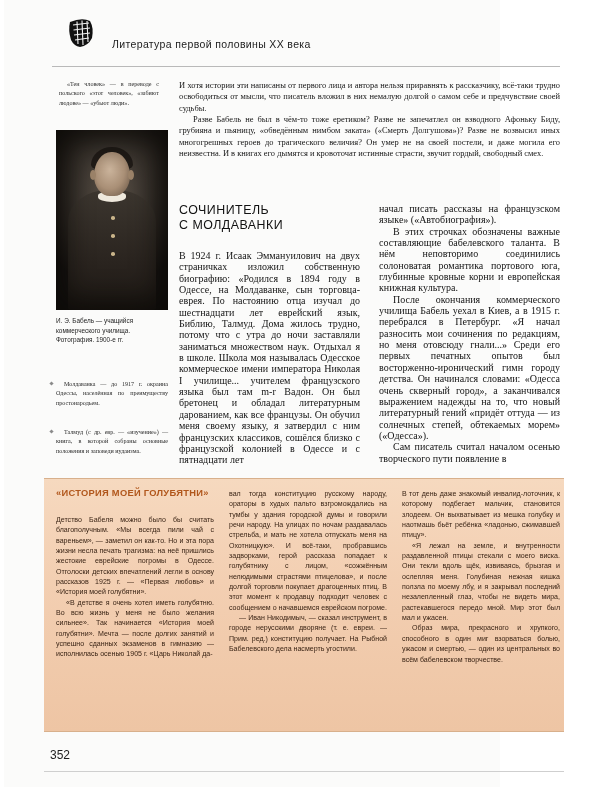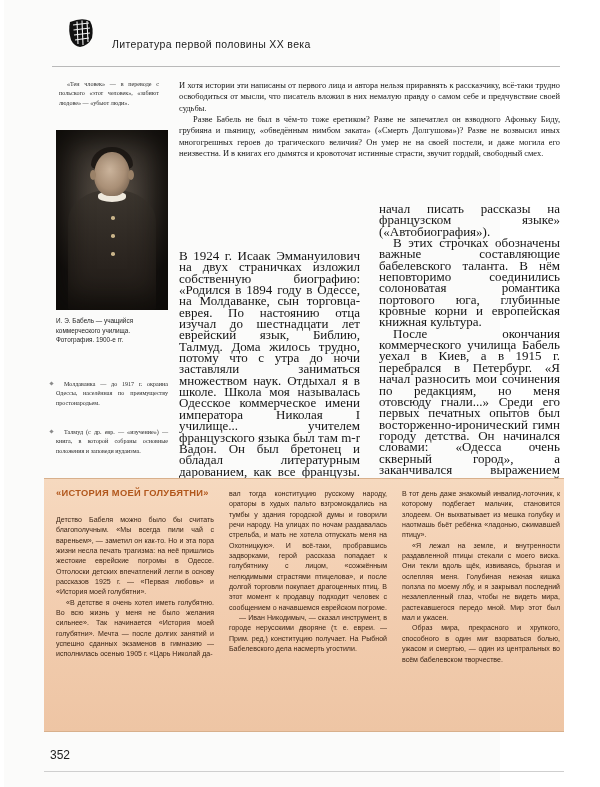--- a/index.html
+++ b/index.html
@@ -189,21 +189,21 @@
     font-family: "Liberation Sans", sans-serif;
     font-size: 12.4px;
     line-height: 14.6px;
     letter-spacing: 0.5px;
     color: #111;
   }
 
   .col {
     position: absolute;
     width: 181px;
-    font-size: 13px;
+    font-size: 10px;
     line-height: 11.35px;
     text-align: justify;
     color: #141414;
   }
   .col p { margin: 0; text-indent: 14px; }
   .col p.first { text-indent: 0; }
   .col-left  { left: 175px; top: 250px; }
   .col-right { left: 375px; top: 203px; }
 
   
@@ -313,24 +313,28 @@
     <span class="note-bullet"></span>
     <span>Молдаванка — до 1917 г. окраина Одессы, населённая по преимуществу простонародьем.</span>
   </div>
 
   <div class="sidenote sidenote-4">
     <span class="note-bullet"></span>
     <span>Талмуд (с др. евр. — «изучение») — книга, в которой собраны основные положения и заповеди иудаизма.</span>
   </div>
 
   <div class="intro">
-    <p class="first">И хотя истории эти написаны от первого лица и автора нельзя приравнять к рассказчику, всё-таки трудно освободиться от мысли, что писатель вложил в них немалую правду о самом себе и предчувствие своей судьбы.</p>
+    <p class="first">И хотя истории эти написаны от первого лица и автора нельзя приравнять к рассказчику, всё-таки трудно освободиться от мысли, что писатель вложил в них немалую долгой о самом себе и предчувствие своей судьбы.</p>
     <p>Разве Бабель не был в чём-то тоже еретиком? Разве не запечатлел он взводного Афоньку Биду, грубияна и пьяницу, «обведённым нимбом заката» («Смерть Долгушова»)? Разве не возвысил иных многогрешных героев до трагического величия? Он умер не на своей постели, и даже могила его неизвестна. И в книгах его дымятся и кровоточат истинные страсти, звучит гордый, свободный смех.</p>
   </div>
 
+  <div class="section-heading">
+    <div>СОЧИНИТЕЛЬ</div>
+    <div>С МОЛДАВАНКИ</div>
+  </div>
 
   <div class="col col-left">
     <p class="first">В 1924 г. Исаак Эммануилович на двух страничках изложил собственную биографию: «Родился в 1894 году в Одессе, на Молдаванке, сын торговца-еврея. По настоянию отца изучал до шестнадцати лет еврейский язык, Библию, Талмуд. Дома жилось трудно, потому что с утра до ночи заставляли заниматься множеством наук. Отдыхал я в школе. Школа моя называлась Одесское коммерческое имени императора Николая I училище... учителем французского языка был там m-r Вадон. Он был бретонец и обладал литературным дарованием, как все французы. Он обучил меня своему языку, я затвердил с ним французских классиков, сошёлся близко с французской колонией в Одессе и с пятнадцати лет</p>
   </div>
 
   <div class="col col-right">
     <p class="first">начал писать рассказы на французском языке» («Автобиография»).</p>
     <p>В этих строчках обозначены важные составляющие бабелевского таланта. В нём неповторимо соединились солоноватая романтика портового юга, глубинные кровные корни и европейская книжная культура.</p>
     <p>После окончания коммерческого училища Бабель уехал в Киев, а в 1915 г. перебрался в Петербург. «Я начал разносить мои сочинения по редакциям, но меня отовсюду гнали...» Среди его первых печатных опытов был восторженно-иронический гимн городу детства. Он начинался словами: «Одесса очень скверный город», а заканчивался выражением надежды на то, что новый литературный гений «придёт оттуда — из солнечных степей, обтекаемых морем» («Одесса»).</p>
     <p>Сам писатель считал началом осенью творческого пути появление в</p>

